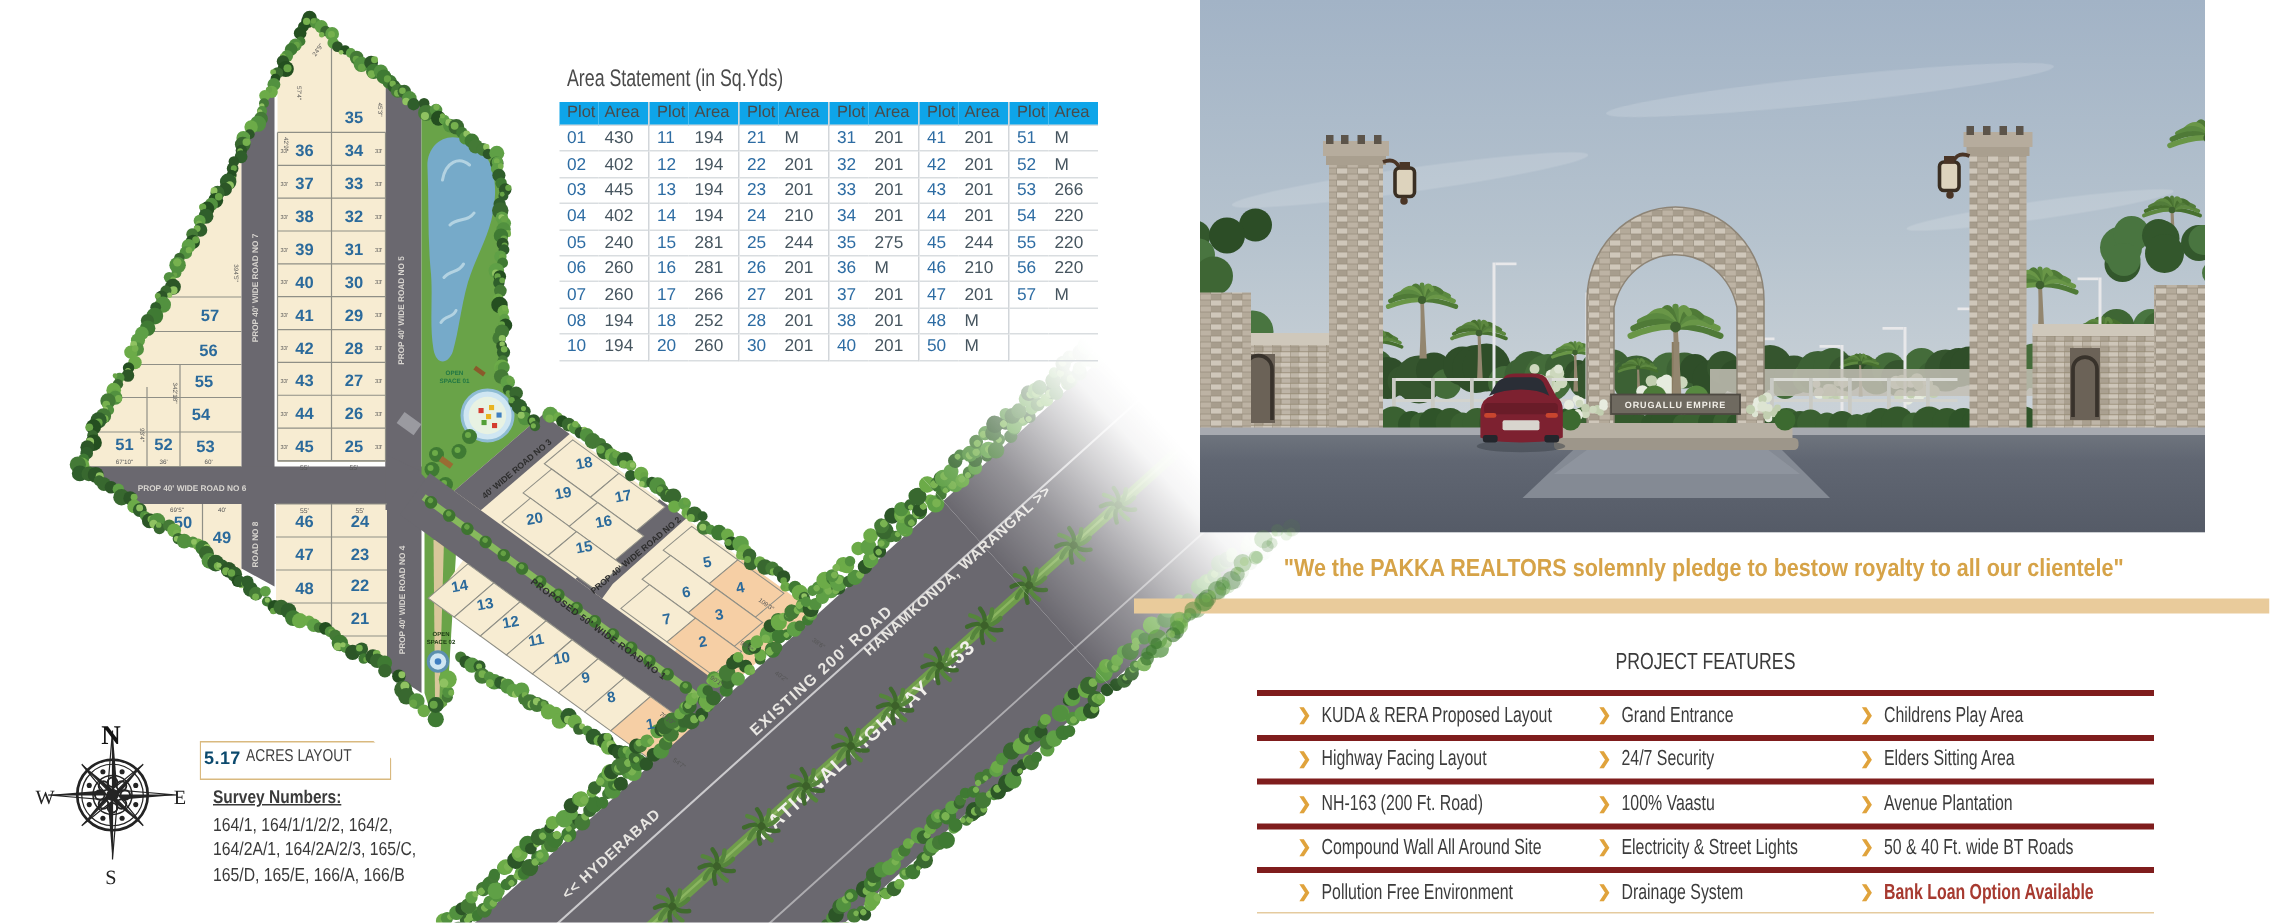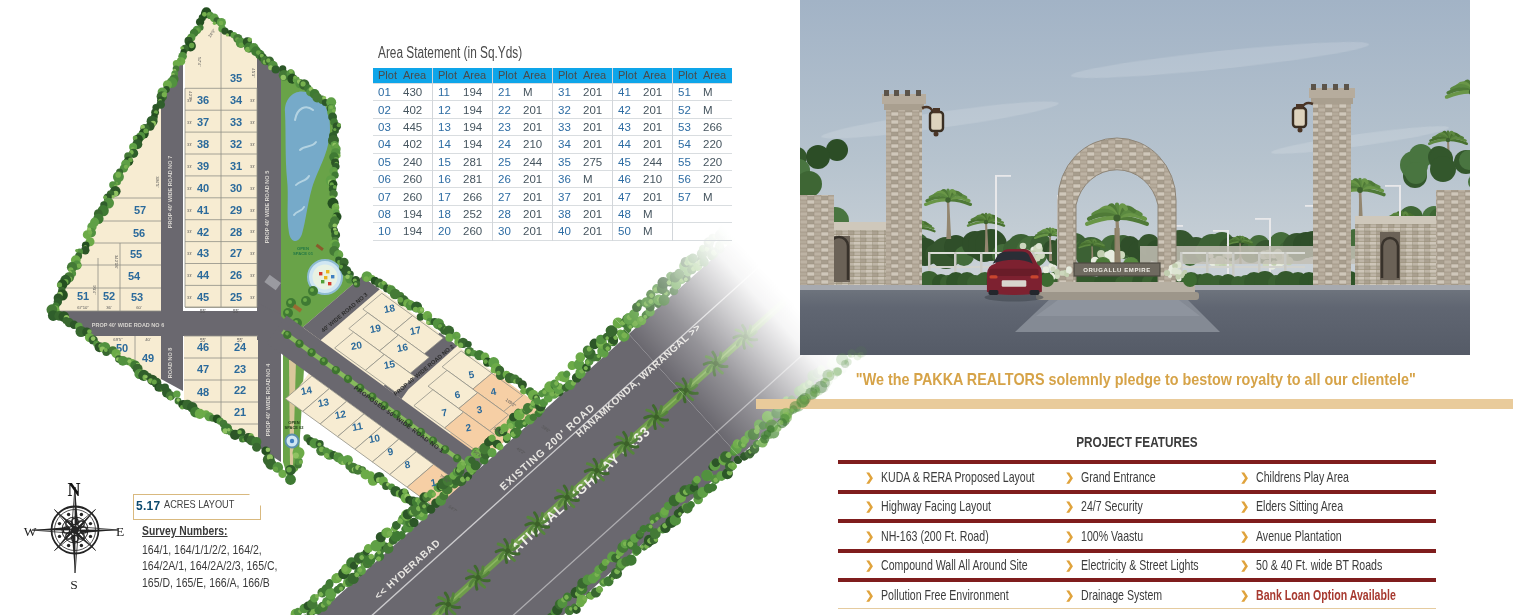--- a/index.html
+++ b/index.html
@@ -17,21 +17,21 @@
 #acresbox{position:absolute;left:133px;top:494px;width:122px;height:22px;border:1.5px solid #d9b97f;background:#fff;padding:1px 2px;white-space:nowrap;
  clip-path:polygon(0 0, calc(100% - 12px) 0, 100% 12px, 100% 100%, 0 100%)}
 #acresbox b{font-size:12px;color:#0c4a6e;letter-spacing:0.3px}
 #acresbox span{font-size:11.5px;color:#3f3f3f;margin-left:3px;position:relative;top:-2px;display:inline-block;transform:scaleX(0.8);transform-origin:0 50%}
 #survey{position:absolute;left:142px;top:523px;font-size:12.5px;color:#3a3a3a;line-height:16.2px;transform:scaleX(0.84);transform-origin:0 0;white-space:nowrap}
 #survey .sh{font-weight:bold;text-decoration:underline;font-size:12.3px;margin-bottom:3px}
 #quote{position:absolute;left:800px;top:370px;width:672px;text-align:center;font-size:16.5px;font-weight:bold;color:#d6a348;white-space:nowrap}
 #quote span{display:inline-block;transform:scaleX(0.87);transform-origin:50% 50%}
 #bar{position:absolute;left:756px;top:399px;width:757px;height:10px;background:#e9cb9b}
 #features{position:absolute;left:838px;top:432px;width:598px}
-#ftitle{text-align:center;font-weight:bold;font-size:15.5px;color:#3b3b3b;height:19px;line-height:19px;margin-bottom:9px}
+#ftitle{text-align:center;font-weight:normal;font-size:15.5px;color:#3b3b3b;height:19px;line-height:19px;margin-bottom:9px}
 #ftitle span{display:inline-block;transform:scaleX(0.76);transform-origin:50% 50%}
 .frow{display:flex;border-top:4px solid #7f1d1d;height:25.5px;align-items:center}
 #features .frow:last-child{border-bottom:1px solid #e5cb9f}
 .fcell{font-size:14.5px;color:#3c3c3c;white-space:nowrap;box-sizing:border-box}
 .fcell .ft{display:inline-block;transform:scaleX(0.73);transform-origin:0 50%}
 .fcell:nth-child(1){width:200px;padding-left:27px}
 .fcell:nth-child(2){width:175px;padding-left:27px}
 .fcell:nth-child(3){width:223px;padding-left:27px}
 .arr{color:#e0a33c;font-size:11px;font-weight:bold;margin-right:7px;position:relative;top:-1px}
 .fcell.bank{color:#a73a30;font-weight:bold}

